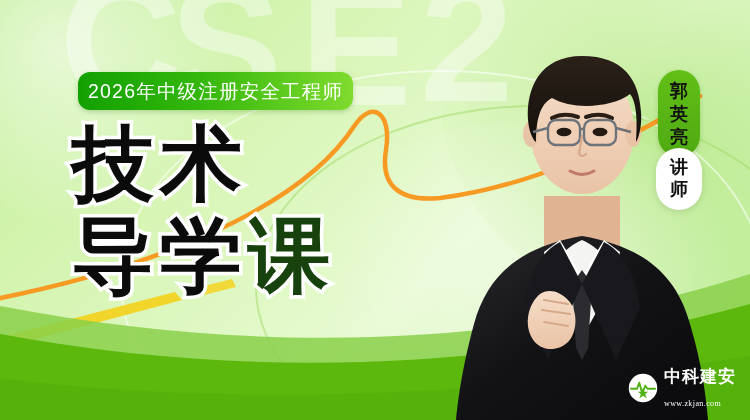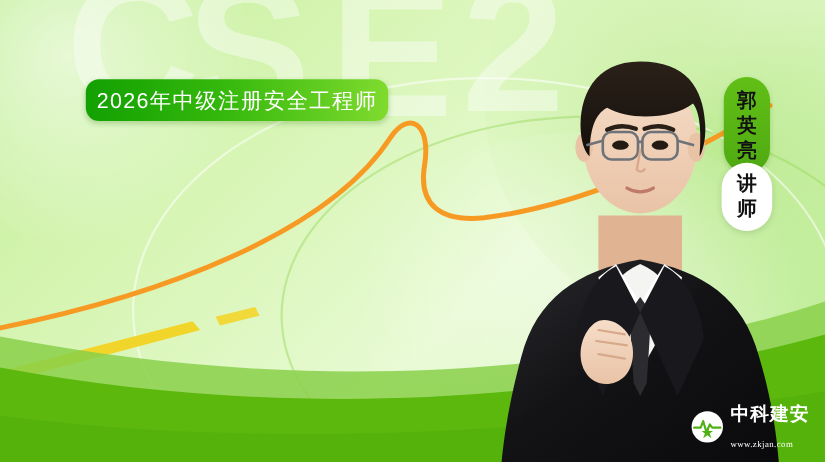--- a/index.html
+++ b/index.html
@@ -234,20 +234,24 @@
     </g>
 
     <path d="M150,128 L147,146 Q150,150 154,146" stroke="#d8a98a" stroke-width="2.2" fill="none" stroke-linecap="round"></path>
     <path d="M138,163 Q150,170 162,163" stroke="#c07b68" stroke-width="3" fill="none" stroke-linecap="round"></path>
   </svg>
 
   <div class="pill">
     <span>2026年中级注册安全工程师</span>
   </div>
 
+  <div class="title-block">
+    <div class="title-line title-1">技术</div>
+    <div class="title-line title-2"><span>导学</span><span class="accent">课</span></div>
+  </div>
 
   <div class="name-badge">
     <div class="ch">郭</div>
     <div class="ch">英</div>
     <div class="ch">亮</div>
   </div>
   <div class="role-badge">
     <div class="ch">讲</div>
     <div class="ch">师</div>
   </div>

